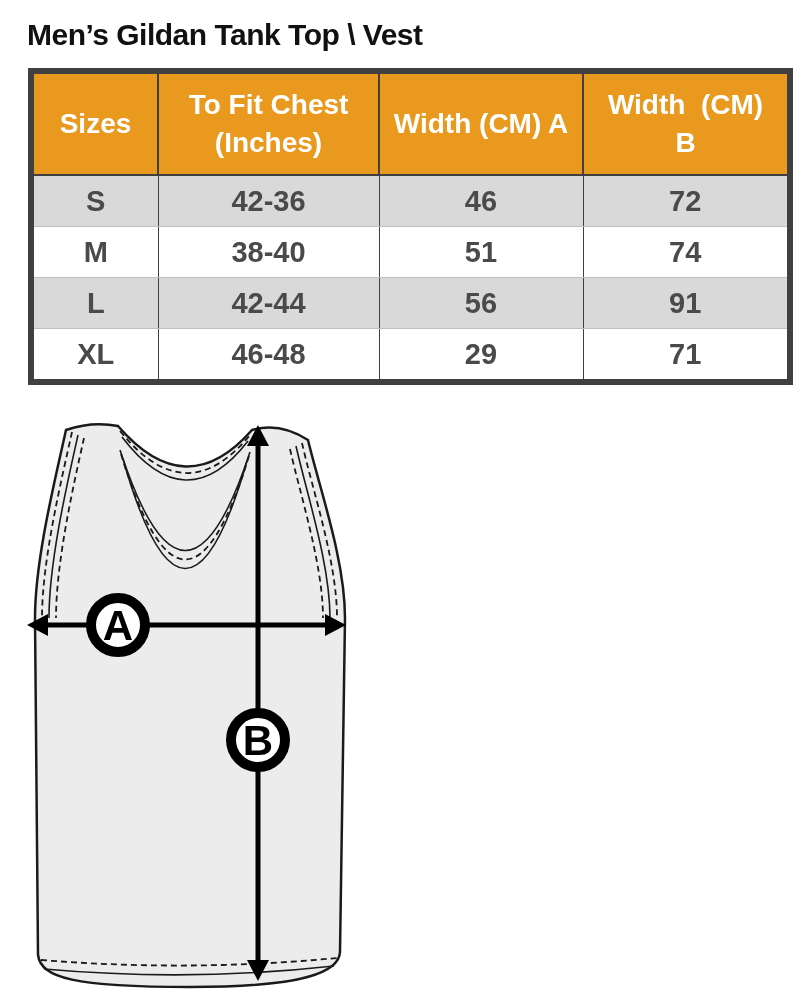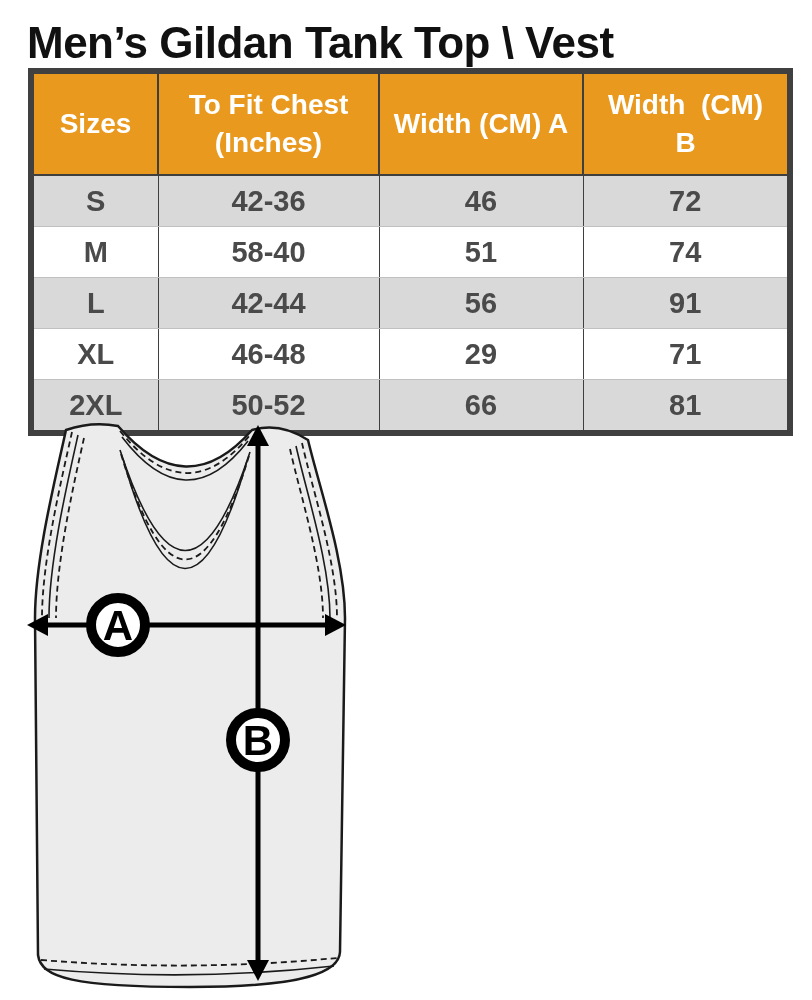--- a/index.html
+++ b/index.html
@@ -5,21 +5,21 @@
   html,body{margin:0;padding:0;background:#ffffff;}
   .page{
     position:relative;
     width:812px;height:1000px;
     background:#ffffff;
     font-family:"Liberation Sans", sans-serif;
     overflow:hidden;
   }
   .title{
     position:absolute;left:27px;top:18px;
-    font-size:44px;font-weight:bold;color:#111111;
+    font-size:30px;font-weight:bold;color:#111111;
     letter-spacing:-0.5px;white-space:pre;
   }
   table.size-chart{
     position:absolute;left:28px;top:68px;
     width:759px;
     border-collapse:collapse;
     table-layout:fixed;
     border:6px solid #404040;
   }
   table.size-chart thead th{
@@ -94,41 +94,35 @@
     </thead>
     <tbody>
       <tr>
         <td>S</td>
         <td>42-36</td>
         <td>46</td>
         <td>72</td>
       </tr>
       <tr>
         <td>M</td>
-        <td>58-40</td>
+        <td>38-40</td>
         <td>51</td>
         <td>74</td>
       </tr>
       <tr>
         <td>L</td>
         <td>42-44</td>
         <td>56</td>
         <td>91</td>
       </tr>
       <tr>
         <td>XL</td>
         <td>46-48</td>
         <td>29</td>
         <td>71</td>
-      </tr>
-      <tr>
-        <td>2XL</td>
-        <td>50-52</td>
-        <td>66</td>
-        <td>81</td>
       </tr>
     </tbody>
   </table>
 
   <div class="diagram-wrap">
     <svg width="380" height="580" viewBox="0 0 380 580">
 
       <path class="outline" d="M20,198
            C 20,140 40,60 51,10
            Q 77,1 103,6

